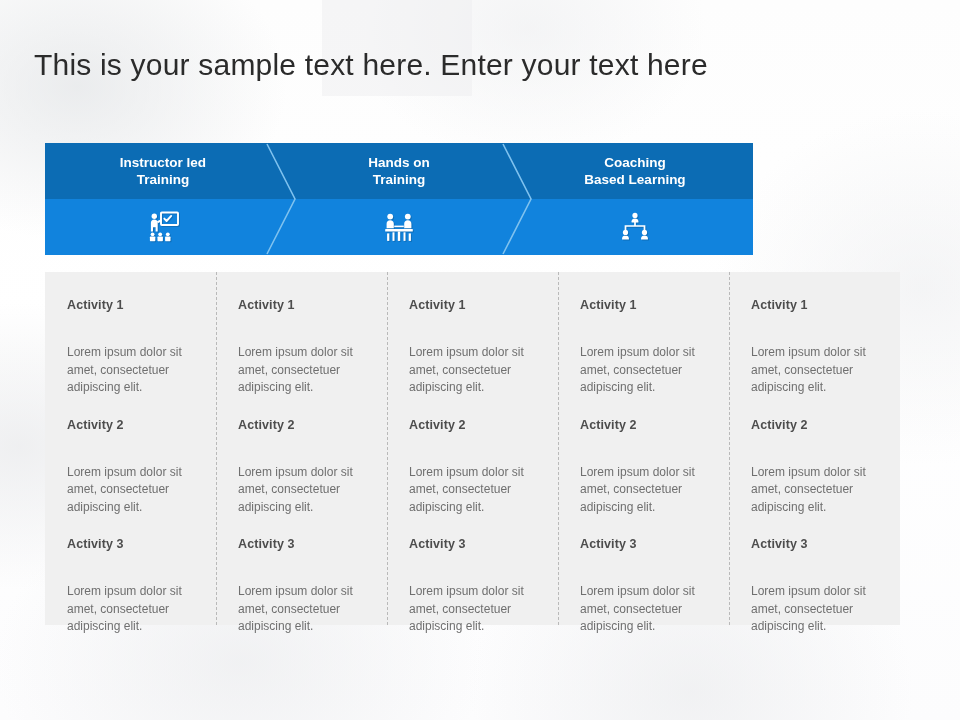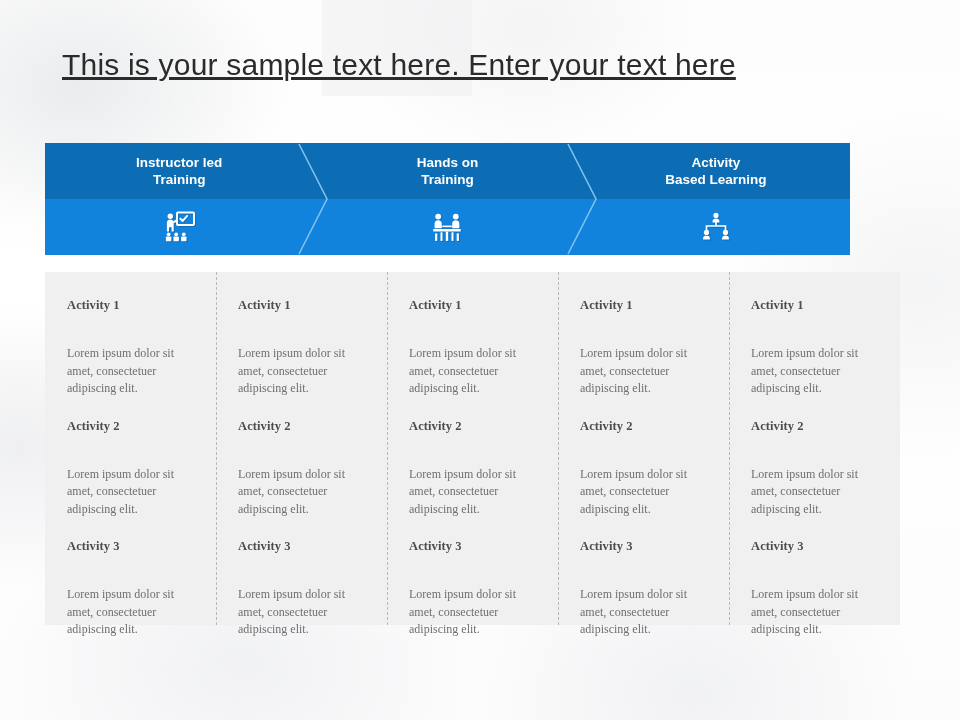--- a/index.html
+++ b/index.html
@@ -33,37 +33,36 @@
     content: "";
     position: absolute;
     left: 322px; top: 0px;
     width: 150px; height: 96px;
     background: rgba(238,239,241,0.55);
   }
 
   
   .title {
     position: absolute;
-    left: 62px;
+    left: 34px;
     top: 48px;
     width: 860px;
     font-size: 30px;
     font-weight: 400;
     color: #2b2b2b;
     letter-spacing: 0.2px;
     white-space: nowrap;
-    text-decoration: underline;
   }
 
   
   .banner {
     position: absolute;
     left: 45px;
     top: 143px;
-    width: 805px;
+    width: 708px;
     height: 112px;
     display: flex;
     overflow: hidden;
   }
   .chev {
     position: relative;
     flex: 1 1 0;
     background: linear-gradient(180deg, #0c6cb4 0%, #0c6cb4 50%, #1183dd 50%, #1183dd 100%);
     display: flex;
     flex-direction: column;
@@ -114,21 +113,20 @@
     width: 855px;
     height: 353px;
     background: #f0f0f0;
     display: flex;
   }
   .col {
     flex: 1 1 0;
     position: relative;
     box-sizing: border-box;
     padding: 26px 22px 0 22px;
-    font-family: Liberation Serif, serif;
   }
   .col + .col::before {
     content: "";
     position: absolute;
     left: 0;
     top: 0;
     bottom: 0;
     width: 0;
     border-left: 1px dashed #b9b9b9;
   }
@@ -197,21 +195,21 @@
           <rect x="21.5" y="23.3" width="2" height="8.6"></rect>
           <rect x="12.2" y="16.6" width="9.6" height="1.6"></rect>
         </svg>
       </div>
       <svg class="sep" viewBox="0 0 36 112" preserveAspectRatio="none">
         <path d="M4 1 L32 56 L4 111" fill="none" stroke="#7fc2ef" stroke-width="1.6"></path>
       </svg>
     </div>
 
     <div class="chev">
-      <div class="chev-label">Activity
+      <div class="chev-label">Coaching
 Based Learning</div>
       <div class="chev-icon">
         <svg width="34" height="34" viewBox="0 0 34 34" fill="#ffffff">
           <path d="M17 11 L17 17 M17 17 L7.5 17 L7.5 21 M17 17 L26.5 17 L26.5 21" fill="none" stroke="#ffffff" stroke-width="1.7" stroke-linecap="round"></path>
           <circle cx="17" cy="6.4" r="2.6"></circle>
           <path d="M17 9.5c-2.1 0-3.4 1.1-3.4 2.8v1.3h6.8v-1.3c0-1.7-1.3-2.8-3.4-2.8z"></path>
           <circle cx="7.5" cy="23.4" r="2.6"></circle>
           <path d="M7.5 26.5c-2.1 0-3.4 1.1-3.4 2.8v1.3h6.8v-1.3c0-1.7-1.3-2.8-3.4-2.8z"></path>
           <circle cx="26.5" cy="23.4" r="2.6"></circle>
           <path d="M26.5 26.5c-2.1 0-3.4 1.1-3.4 2.8v1.3h6.8v-1.3c0-1.7-1.3-2.8-3.4-2.8z"></path>

